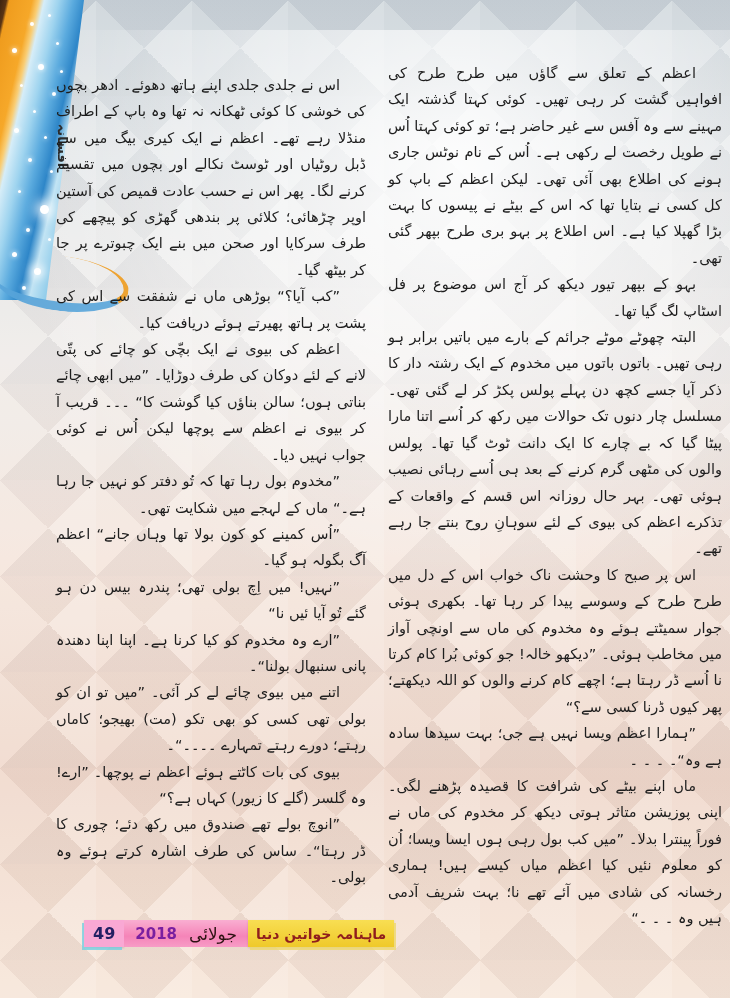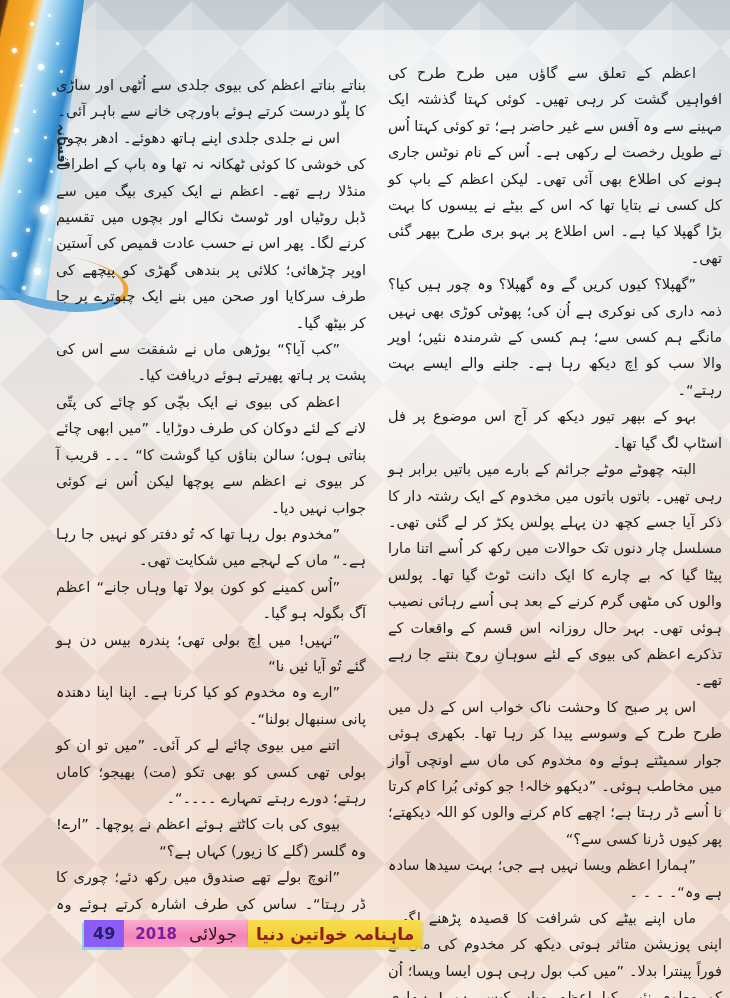--- a/index.html
+++ b/index.html
@@ -65,35 +65,35 @@
   .col-right{left:388px;top:60px;width:334px;}
   .col-left{left:56px;top:72px;width:310px;}
 
   
   .footer{
     position:absolute;left:84px;top:920px;height:27px;z-index:5;
     display:flex;align-items:stretch;
   }
   .pageno{
     display:flex;align-items:center;padding:0 9px;
-    background:#8b5cf6;
+    background:#f9a8d4;
     font-weight:bold;font-size:16px;color:#232063;
     box-shadow:-2px 3px 0 rgba(110,205,225,.75),0 1px 2px rgba(0,0,0,.15);
   }
   .mid{
     display:flex;align-items:center;gap:12px;padding:0 11px;
     background:linear-gradient(180deg,#f9aed1 0%,#f584b8 60%,#f79cc6 100%);
     direction:ltr;
   }
   .year{color:#7a1fa0;font-weight:bold;font-size:15px;}
   .month{color:#2c1212;font-size:17px;}
   .mag{
     display:flex;align-items:center;padding:0 8px;
     background:linear-gradient(180deg,#f8de52 0%,#efc92a 100%);
-    color:#8f1d1d;font-size:17px;font-weight:bold;white-space:nowrap;
+    color:#8f1d1d;font-size:14px;font-weight:bold;white-space:nowrap;
     box-shadow:2px 3px 0 rgba(238,216,110,.8),0 1px 2px rgba(0,0,0,.12);
   }
 </style>
 </head>
 <body>
 
 <div class="facets"></div>
 <div class="paper-glow"></div>
 
 <div class="corner-art">
@@ -117,31 +117,29 @@
   <span class="sp" style="left:34px;top:268px;width:7px;height:7px;box-shadow:0 0 10px 3px rgba(255,255,255,.9);"></span>
   <span class="sp" style="left:22px;top:286px;width:4px;height:4px;"></span>
   <span class="sp" style="left:60px;top:70px;width:3px;height:3px;"></span>
 </div>
 <div class="swoosh-tail"></div>
 
 <div class="section-label">افسانہ</div>
 
 <div class="col col-right">
   <p>اعظم کے تعلق سے گاؤں میں طرح طرح کی افواہیں گشت کر رہی تھیں۔ کوئی کہتا گذشتہ ایک مہینے سے وہ آفس سے غیر حاضر ہے؛ تو کوئی کہتا اُس نے طویل رخصت لے رکھی ہے۔ اُس کے نام نوٹس جاری ہونے کی اطلاع بھی آئی تھی۔ لیکن اعظم کے باپ کو کل کسی نے بتایا تھا کہ اس کے بیٹے نے پیسوں کا بہت بڑا گھپلا کیا ہے۔ اس اطلاع پر بہو بری طرح بپھر گئی تھی۔</p>
-  <p>”گھپلا؟ کیوں کریں گے وہ گھپلا؟ وہ چور ہیں کیا؟ ذمہ داری کی نوکری ہے اُن کی؛ پھوٹی کوڑی بھی نہیں مانگے ہم کسی سے؛ ہم کسی کے شرمندہ نئیں؛ اوپر والا سب کو اِچ دیکھ رہا ہے۔ جلنے والے ایسے بہت رہتے“۔</p>
   <p>بہو کے بپھر تیور دیکھ کر آج اس موضوع پر فل اسٹاپ لگ گیا تھا۔</p>
   <p>البتہ چھوٹے موٹے جرائم کے بارے میں باتیں برابر ہو رہی تھیں۔ باتوں باتوں میں مخدوم کے ایک رشتہ دار کا ذکر آیا جسے کچھ دن پہلے پولس پکڑ کر لے گئی تھی۔ مسلسل چار دنوں تک حوالات میں رکھ کر اُسے اتنا مارا پیٹا گیا کہ بے چارے کا ایک دانت ٹوٹ گیا تھا۔ پولس والوں کی مٹھی گرم کرنے کے بعد ہی اُسے رہائی نصیب ہوئی تھی۔ بہر حال روزانہ اس قسم کے واقعات کے تذکرے اعظم کی بیوی کے لئے سوہانِ روح بنتے جا رہے تھے۔</p>
   <p>اس پر صبح کا وحشت ناک خواب اس کے دل میں طرح طرح کے وسوسے پیدا کر رہا تھا۔ بکھری ہوئی جوار سمیٹتے ہوئے وہ مخدوم کی ماں سے اونچی آواز میں مخاطب ہوئی۔ ”دیکھو خالہ! جو کوئی بُرا کام کرتا نا اُسے ڈر رہتا ہے؛ اچھے کام کرنے والوں کو اللہ دیکھتے؛ پھر کیوں ڈرنا کسی سے؟“</p>
   <p>”ہمارا اعظم ویسا نہیں ہے جی؛ بہت سیدھا سادہ ہے وہ“۔ ۔ ۔ ۔</p>
   <p>ماں اپنے بیٹے کی شرافت کا قصیدہ پڑھنے لگی۔ اپنی پوزیشن متاثر ہوتی دیکھ کر مخدوم کی ماں نے فوراً پینترا بدلا۔ ”میں کب بول رہی ہوں ایسا ویسا؛ اُن کو معلوم نئیں کیا اعظم میاں کیسے ہیں! ہماری رخسانہ کی شادی میں آئے تھے نا؛ بہت شریف آدمی ہیں وہ ۔ ۔ ۔“</p>
 
 </div>
 
 <div class="col col-left">
-  <p class="flush">بناتے بناتے اعظم کی بیوی جلدی سے اُٹھی اور ساڑی کا پلّو درست کرتے ہوئے باورچی خانے سے باہر آئی۔</p>
   <p>اس نے جلدی جلدی اپنے ہاتھ دھوئے۔ ادھر بچوں کی خوشی کا کوئی ٹھکانہ نہ تھا وہ باپ کے اطراف منڈلا رہے تھے۔ اعظم نے ایک کیری بیگ میں سے ڈبل روٹیاں اور ٹوسٹ نکالے اور بچوں میں تقسیم کرنے لگا۔ پھر اس نے حسب عادت قمیص کی آستین اوپر چڑھائی؛ کلائی پر بندھی گھڑی کو پیچھے کی طرف سرکایا اور صحن میں بنے ایک چبوترے پر جا کر بیٹھ گیا۔</p>
   <p>”کب آیا؟“ بوڑھی ماں نے شفقت سے اس کی پشت پر ہاتھ پھیرتے ہوئے دریافت کیا۔</p>
   <p>اعظم کی بیوی نے ایک بچّی کو چائے کی پتّی لانے کے لئے دوکان کی طرف دوڑایا۔ ”میں ابھی چائے بناتی ہوں؛ سالن بناؤں کیا گوشت کا“ ۔۔۔ قریب آ کر بیوی نے اعظم سے پوچھا لیکن اُس نے کوئی جواب نہیں دیا۔</p>
   <p>”مخدوم بول رہا تھا کہ تُو دفتر کو نہیں جا رہا ہے۔“ ماں کے لہجے میں شکایت تھی۔</p>
   <p>”اُس کمینے کو کون بولا تھا وہاں جانے“ اعظم آگ بگولہ ہو گیا۔</p>
   <p>”نہیں! میں اِچ بولی تھی؛ پندرہ بیس دن ہو گئے تُو آیا ئیں نا“</p>
   <p>”ارے وہ مخدوم کو کیا کرنا ہے۔ اپنا اپنا دھندہ پانی سنبھال بولنا“۔</p>
   <p>اتنے میں بیوی چائے لے کر آئی۔ ”میں تو ان کو بولی تھی کسی کو بھی تکو (مت) بھیجو؛ کاماں رہتے؛ دورے رہتے تمہارے ۔۔۔۔“۔</p>
   <p>بیوی کی بات کاٹتے ہوئے اعظم نے پوچھا۔ ”ارے! وہ گلسر (گلے کا زیور) کہاں ہے؟“</p>
   <p>”انوچ بولے تھے صندوق میں رکھ دئے؛ چوری کا ڈر رہتا“۔ ساس کی طرف اشارہ کرتے ہوئے وہ بولی۔</p>

